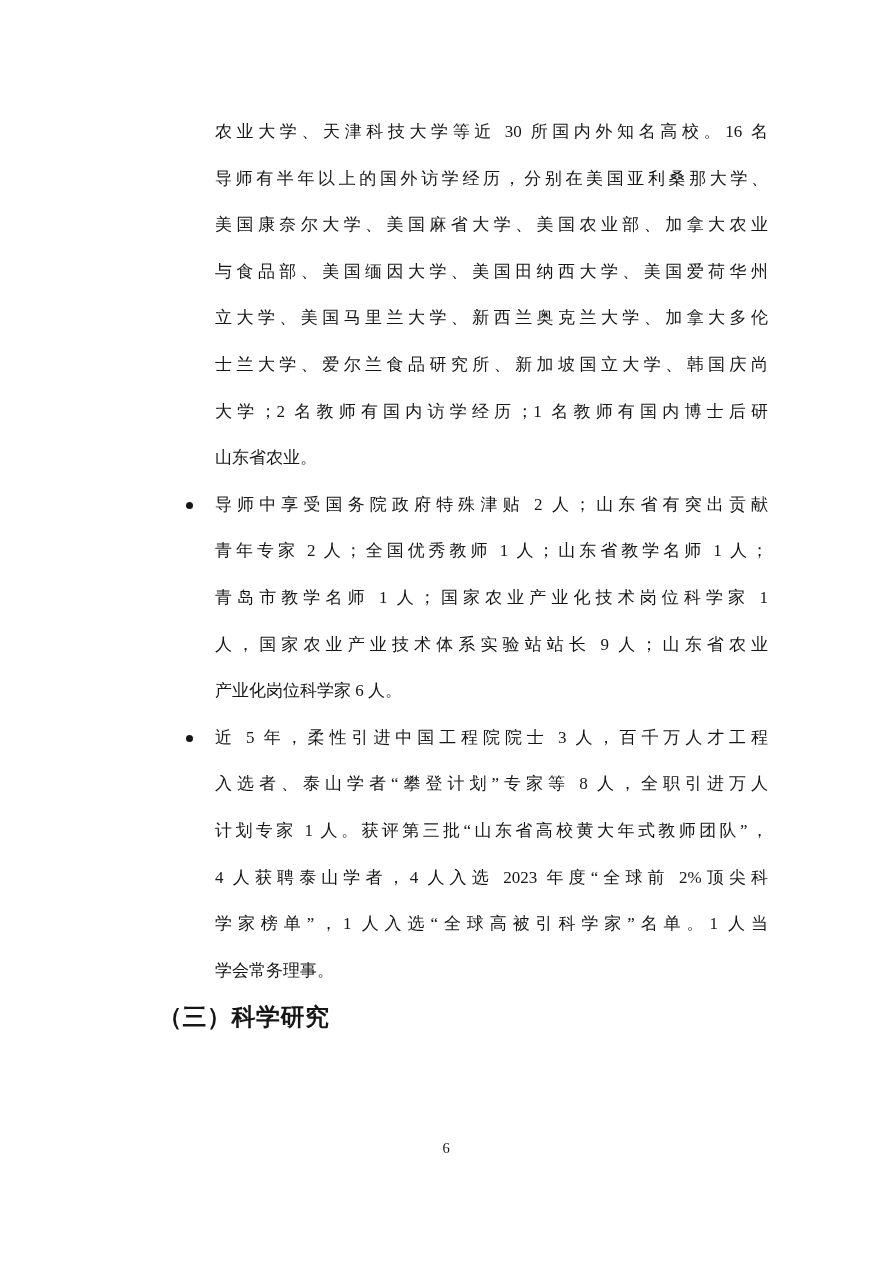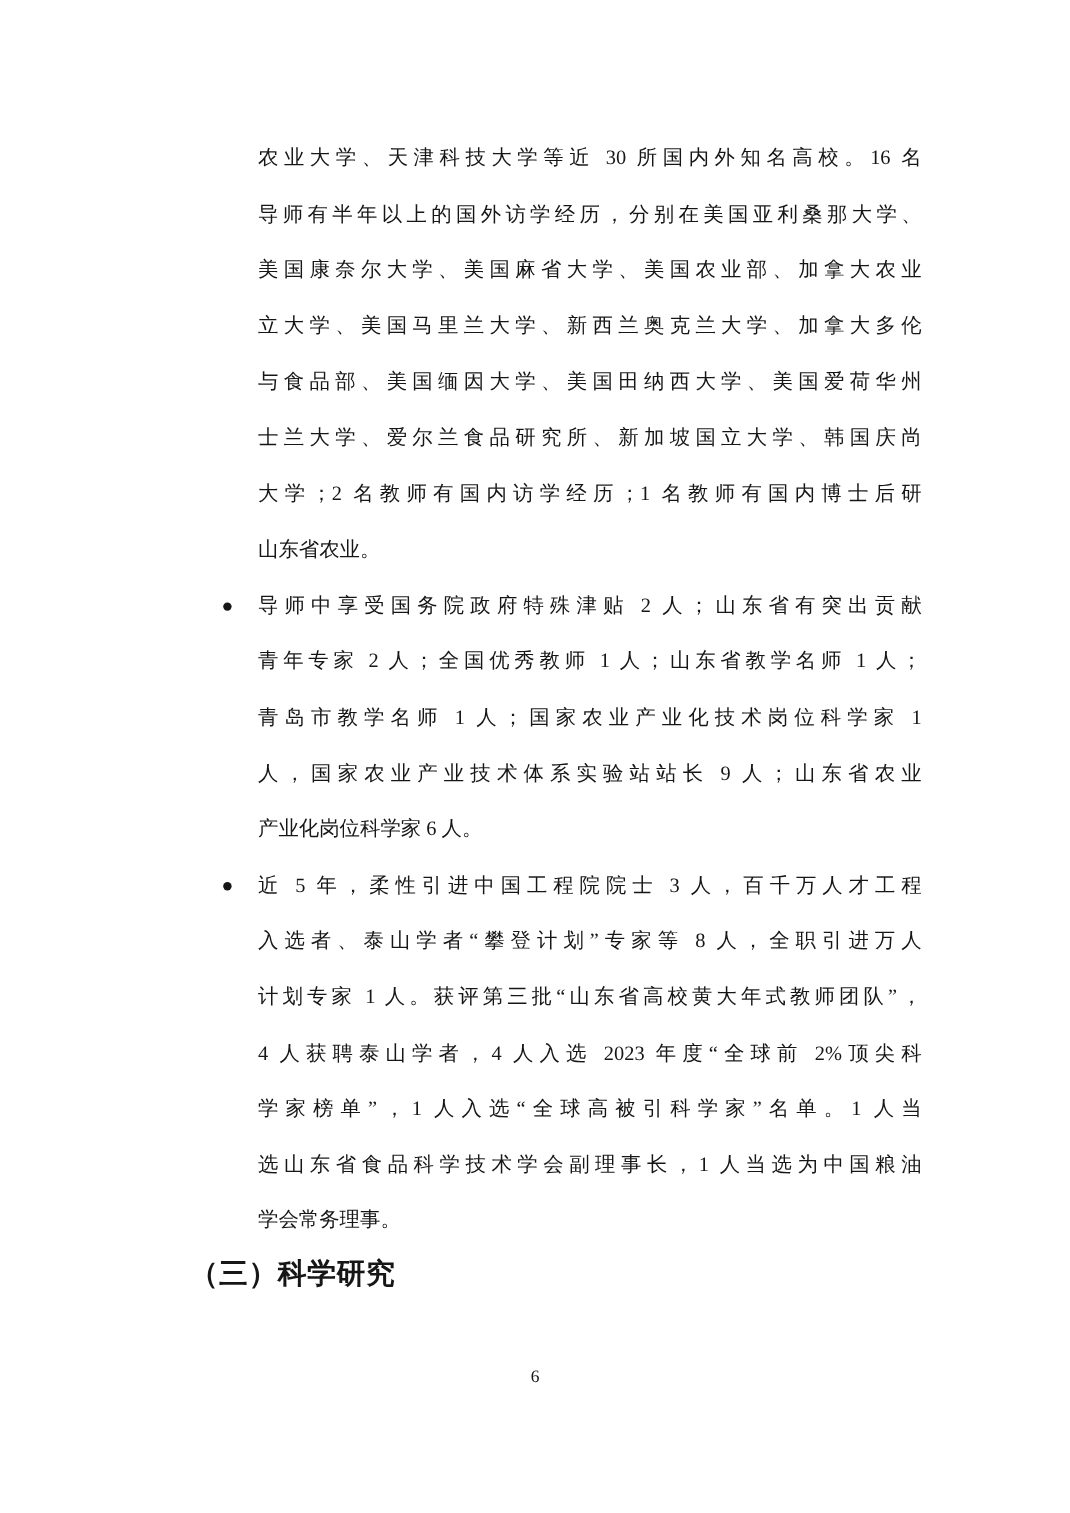--- a/index.html
+++ b/index.html
@@ -49,21 +49,20 @@
     text-align-last: left;
   }
   .heading {
     margin-left: -57px;
     height: 46.6px;
     line-height: 46.6px;
     font-size: 24px;
     font-weight: bold;
     letter-spacing: 0.5px;
     white-space: nowrap;
-    font-family: Liberation Mono, monospace;
   }
   .page-num {
     position: absolute;
     top: 1138px;
     left: 0;
     width: 100%;
     text-align: center;
     font-size: 14.5px;
     line-height: 20px;
     color: #161616;
@@ -73,22 +72,22 @@
 <body>
 
 <div class="page">
 
   <div class="content">
 
     <div class="para">
         <div class="line">农业大学、天津科技大学等近 30 所国内外知名高校。16 名</div>
         <div class="line">导师有半年以上的国外访学经历，分别在美国亚利桑那大学、</div>
         <div class="line">美国康奈尔大学、美国麻省大学、美国农业部、加拿大农业</div>
+        <div class="line">与食品部、美国缅因大学、美国田纳西大学、美国爱荷华州</div>
         <div class="line">立大学、美国马里兰大学、新西兰奥克兰大学、加拿大多伦</div>
-        <div class="line">与食品部、美国缅因大学、美国田纳西大学、美国爱荷华州</div>
         <div class="line">士兰大学、爱尔兰食品研究所、新加坡国立大学、韩国庆尚</div>
         <div class="line">大学；2 名教师有国内访学经历；1 名教师有国内博士后研</div>
         <div class="line last">山东省农业。</div>
       </div>
 
     <div class="para">
       <span class="bullet-dot"></span>
     <div class="line">导师中享受国务院政府特殊津贴 2 人；山东省有突出贡献</div>
         <div class="line">青年专家 2 人；全国优秀教师 1 人；山东省教学名师 1 人；</div>
         <div class="line">青岛市教学名师 1 人；国家农业产业化技术岗位科学家 1</div>
@@ -96,21 +95,20 @@
         <div class="line last">产业化岗位科学家 6 人。</div>
       </div>
 
     <div class="para">
       <span class="bullet-dot"></span>
     <div class="line">近 5 年，柔性引进中国工程院院士 3 人，百千万人才工程</div>
         <div class="line">入选者、泰山学者“攀登计划”专家等 8 人，全职引进万人</div>
         <div class="line">计划专家 1 人。获评第三批“山东省高校黄大年式教师团队”，</div>
         <div class="line">4 人获聘泰山学者，4 人入选 2023 年度“全球前 2%顶尖科</div>
         <div class="line">学家榜单”，1 人入选“全球高被引科学家”名单。1 人当</div>
-        <div class="line">选山东省食品科学技术学会副理事长，1 人当选为中国粮油</div>
         <div class="line last">学会常务理事。</div>
       </div>
 
     <div class="heading">（三）科学研究</div>
 
   </div>
 
   <div class="page-num">6</div>
 
 </div>

